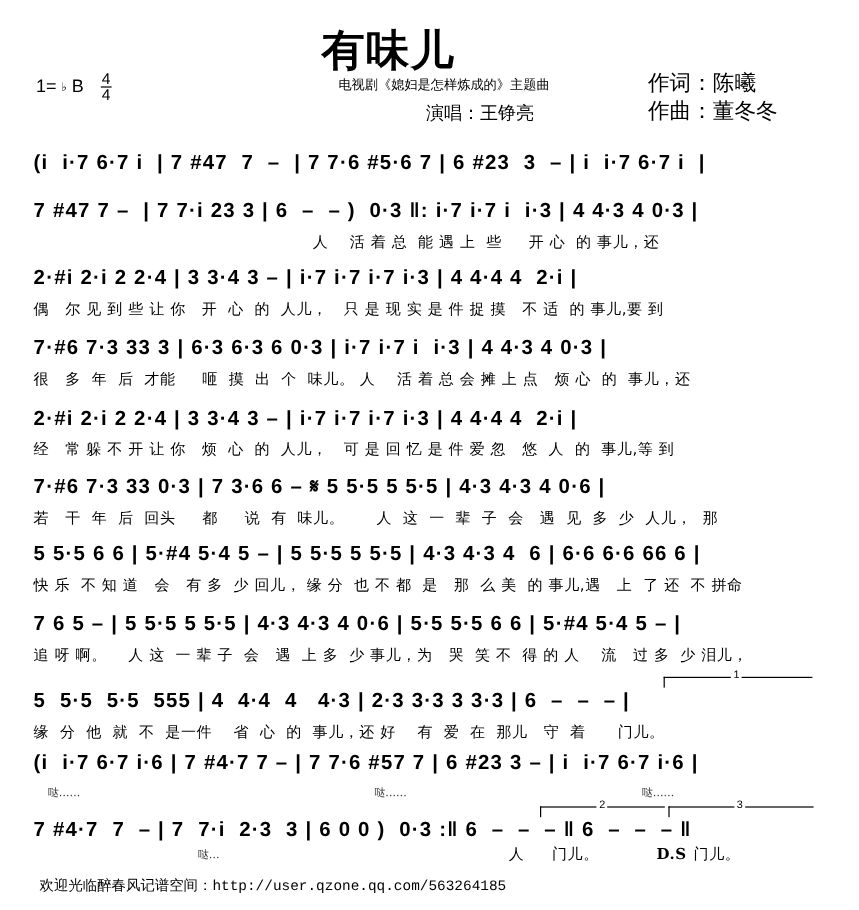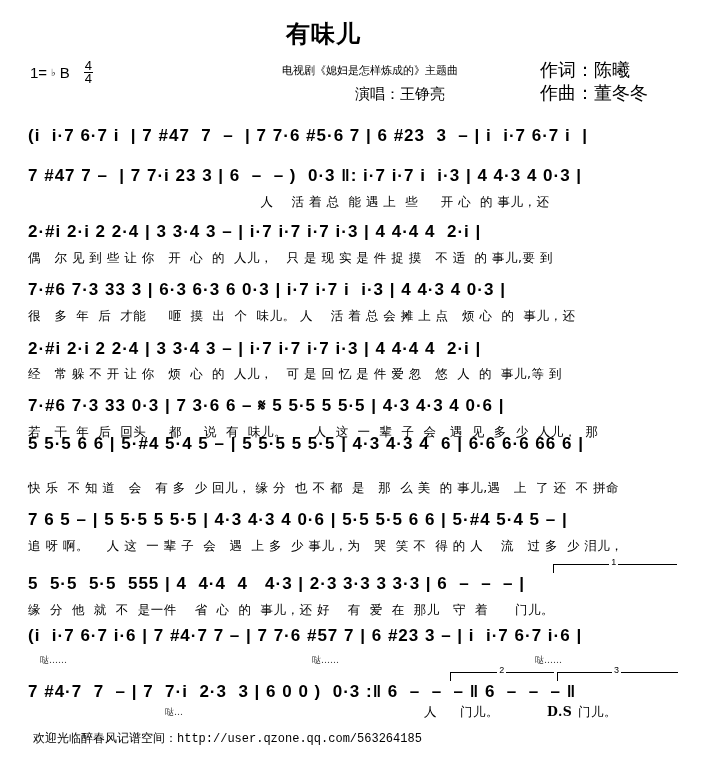--- a/index.html
+++ b/index.html
@@ -1,17 +1,17 @@
 <!DOCTYPE html>
 <html><head>
 <meta charset="utf-8">
 <style>
   html, body { margin: 0; padding: 0; background: #ffffff; }
   body { width: 716px; height: 758px; position: relative; overflow: hidden; color: #000; }
-  .title { position: absolute; left: 0; width: 647px; top: 18px; text-align: center; font-family: "DejaVu Serif", serif; font-size: 24px; font-weight: bold; letter-spacing: 1px; }
+  .title { position: absolute; left: 0; width: 647px; top: 18px; text-align: center; font-family: "DejaVu Serif", serif; font-size: 36px; font-weight: bold; letter-spacing: 1px; }
   .key { position: absolute; left: 30px; top: 60px; font-family: "Liberation Sans", sans-serif; font-size: 15px; display: flex; align-items: center; gap: 4px; }
   .key sup { font-size: 10px; }
   .frac { display: inline-flex; flex-direction: column; align-items: center; line-height: 12px; font-size: 13px; margin-left: 10px; }
   .frac .num { border-bottom: 1.5px solid #000; padding: 0 1px; }
   .subtitle { position: absolute; left: 282px; top: 63px; font-family: "DejaVu Serif", serif; font-size: 11px; }
   .singer { position: absolute; left: 355px; top: 85px; font-family: "DejaVu Serif", serif; font-size: 15px; }
   .credits { position: absolute; left: 540px; top: 58px; font-family: "DejaVu Serif", serif; font-size: 18px; line-height: 23px; }
   .row { position: absolute; left: 28px; white-space: pre; font-family: "Liberation Sans", sans-serif; font-weight: bold; font-size: 17px; letter-spacing: 1px; }
   .lyr { position: absolute; left: 28px; white-space: pre; font-family: "DejaVu Sans", sans-serif; font-size: 12.5px; letter-spacing: 0.5px; text-align: right; }
   .small { position: absolute; white-space: pre; font-family: "DejaVu Serif", serif; font-size: 9px; color: #333; }
@@ -52,21 +52,21 @@
 
 <div class="row" style="top:280px">7·#6 7·3 33 3 | 6·3 6·3 6 0·3 | i·7 i·7 i  i·3 | 4 4·3 4 0·3 |</div>
 <div class="lyr" style="top:308px">很   多  年  后  才能     咂  摸  出  个  味儿。 人    活 着 总 会 摊 上 点   烦 心  的  事儿，还</div>
 
 <div class="row" style="top:339px">2·#i 2·i 2 2·4 | 3 3·4 3 – | i·7 i·7 i·7 i·3 | 4 4·4 4  2·i |</div>
 <div class="lyr" style="top:366px">经   常 躲 不 开 让 你   烦  心  的  人儿，   可 是 回 忆 是 件 爱 忽   悠  人  的  事儿,等 到</div>
 
 <div class="row" style="top:396px">7·#6 7·3 33 0·3 | 7 3·6 6 – 𝄋 5 5·5 5 5·5 | 4·3 4·3 4 0·6 |</div>
 <div class="lyr" style="top:424px">若   干  年  后  回头     都     说  有  味儿。      人  这  一  辈  子  会   遇  见  多  少  人儿，  那</div>
 
-<div class="row" style="top:434px">5 5·5 6 6 | 5·#4 5·4 5 – | 5 5·5 5 5·5 | 4·3 4·3 4  6 | 6·6 6·6 66 6 |</div>
+<div class="row" style="top:452px">5 5·5 6 6 | 5·#4 5·4 5 – | 5 5·5 5 5·5 | 4·3 4·3 4  6 | 6·6 6·6 66 6 |</div>
 <div class="lyr" style="top:480px">快 乐  不 知 道   会   有 多  少 回儿， 缘 分  也 不 都  是   那  么 美  的 事儿,遇   上  了 还  不 拼命</div>
 
 <div class="row" style="top:510px">7 6 5 – | 5 5·5 5 5·5 | 4·3 4·3 4 0·6 | 5·5 5·5 6 6 | 5·#4 5·4 5 – |</div>
 <div class="lyr" style="top:538px">追 呀 啊。    人 这  一 辈 子  会   遇  上 多  少 事儿，为   哭  笑 不  得 的 人    流   过 多  少 泪儿，</div>
 
 <div class="volta" style="left:553px; top:564px; width:123px;">
     <span>1</span>
   </div>
 <div class="row" style="top:574px">5  5·5  5·5  555 | 4  4·4  4   4·3 | 2·3 3·3 3 3·3 | 6  –  –  – |</div>
 <div class="lyr" style="top:602px">缘  分  他  就  不  是一件    省  心  的  事儿，还 好    有  爱  在  那儿   守  着      门儿。</div>

